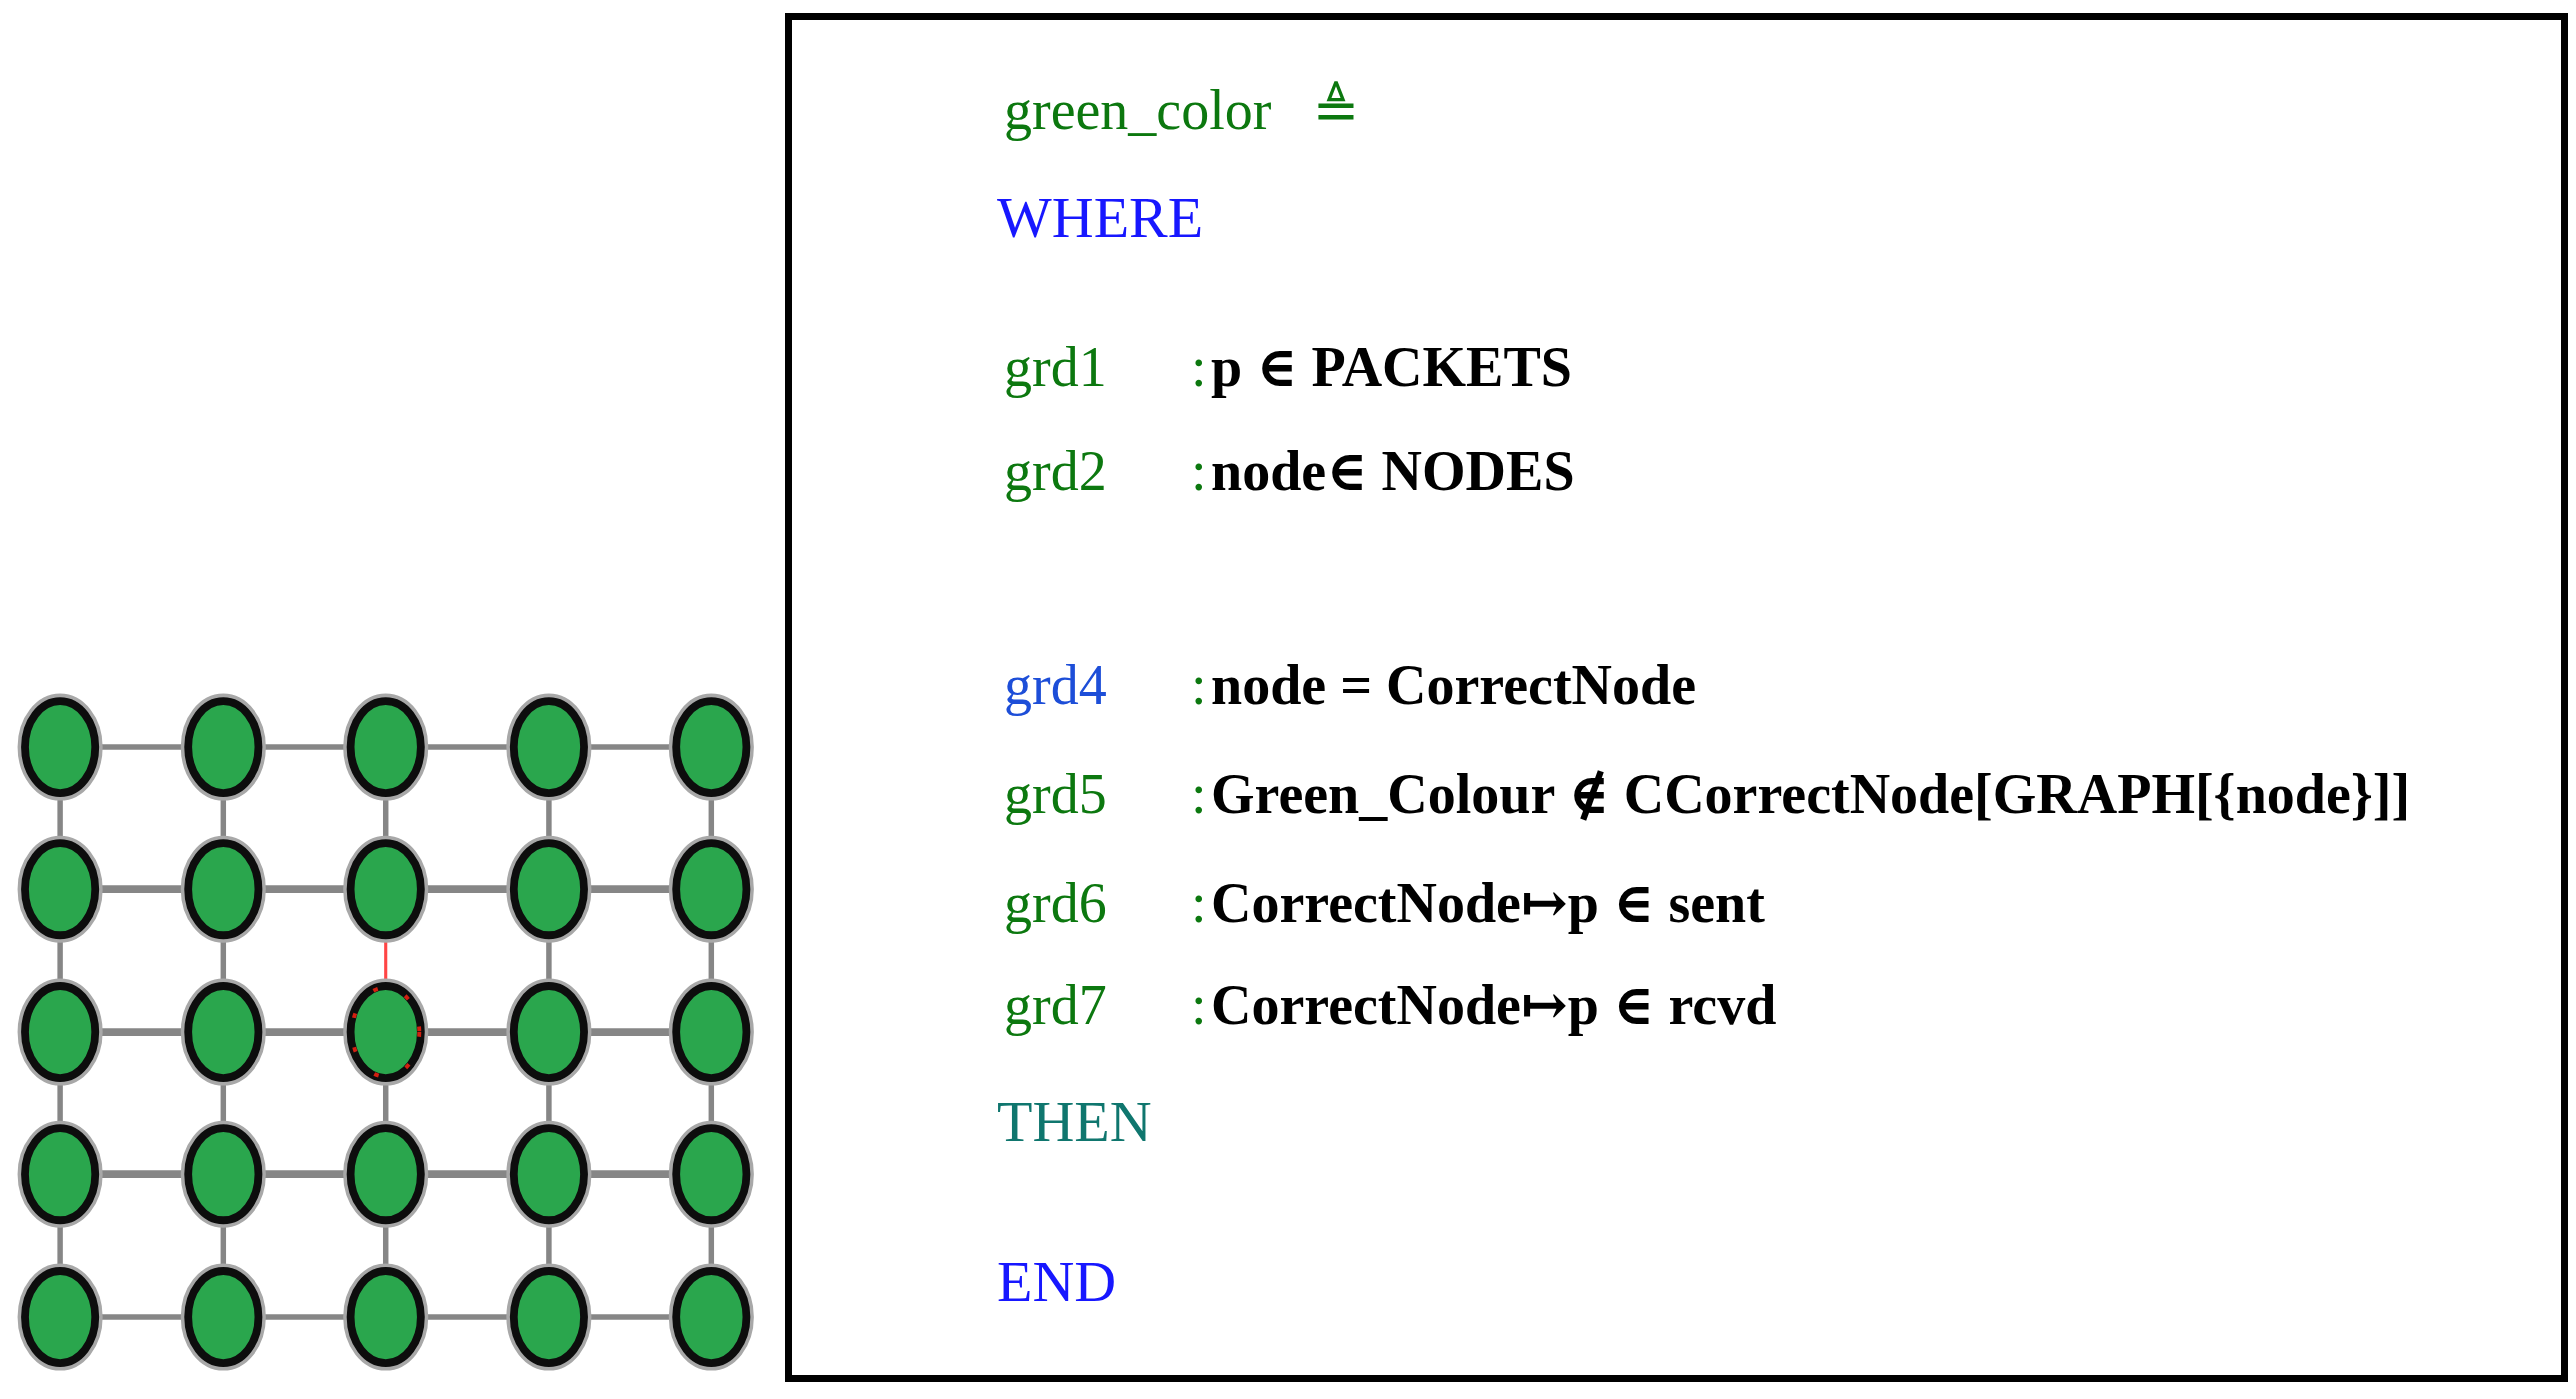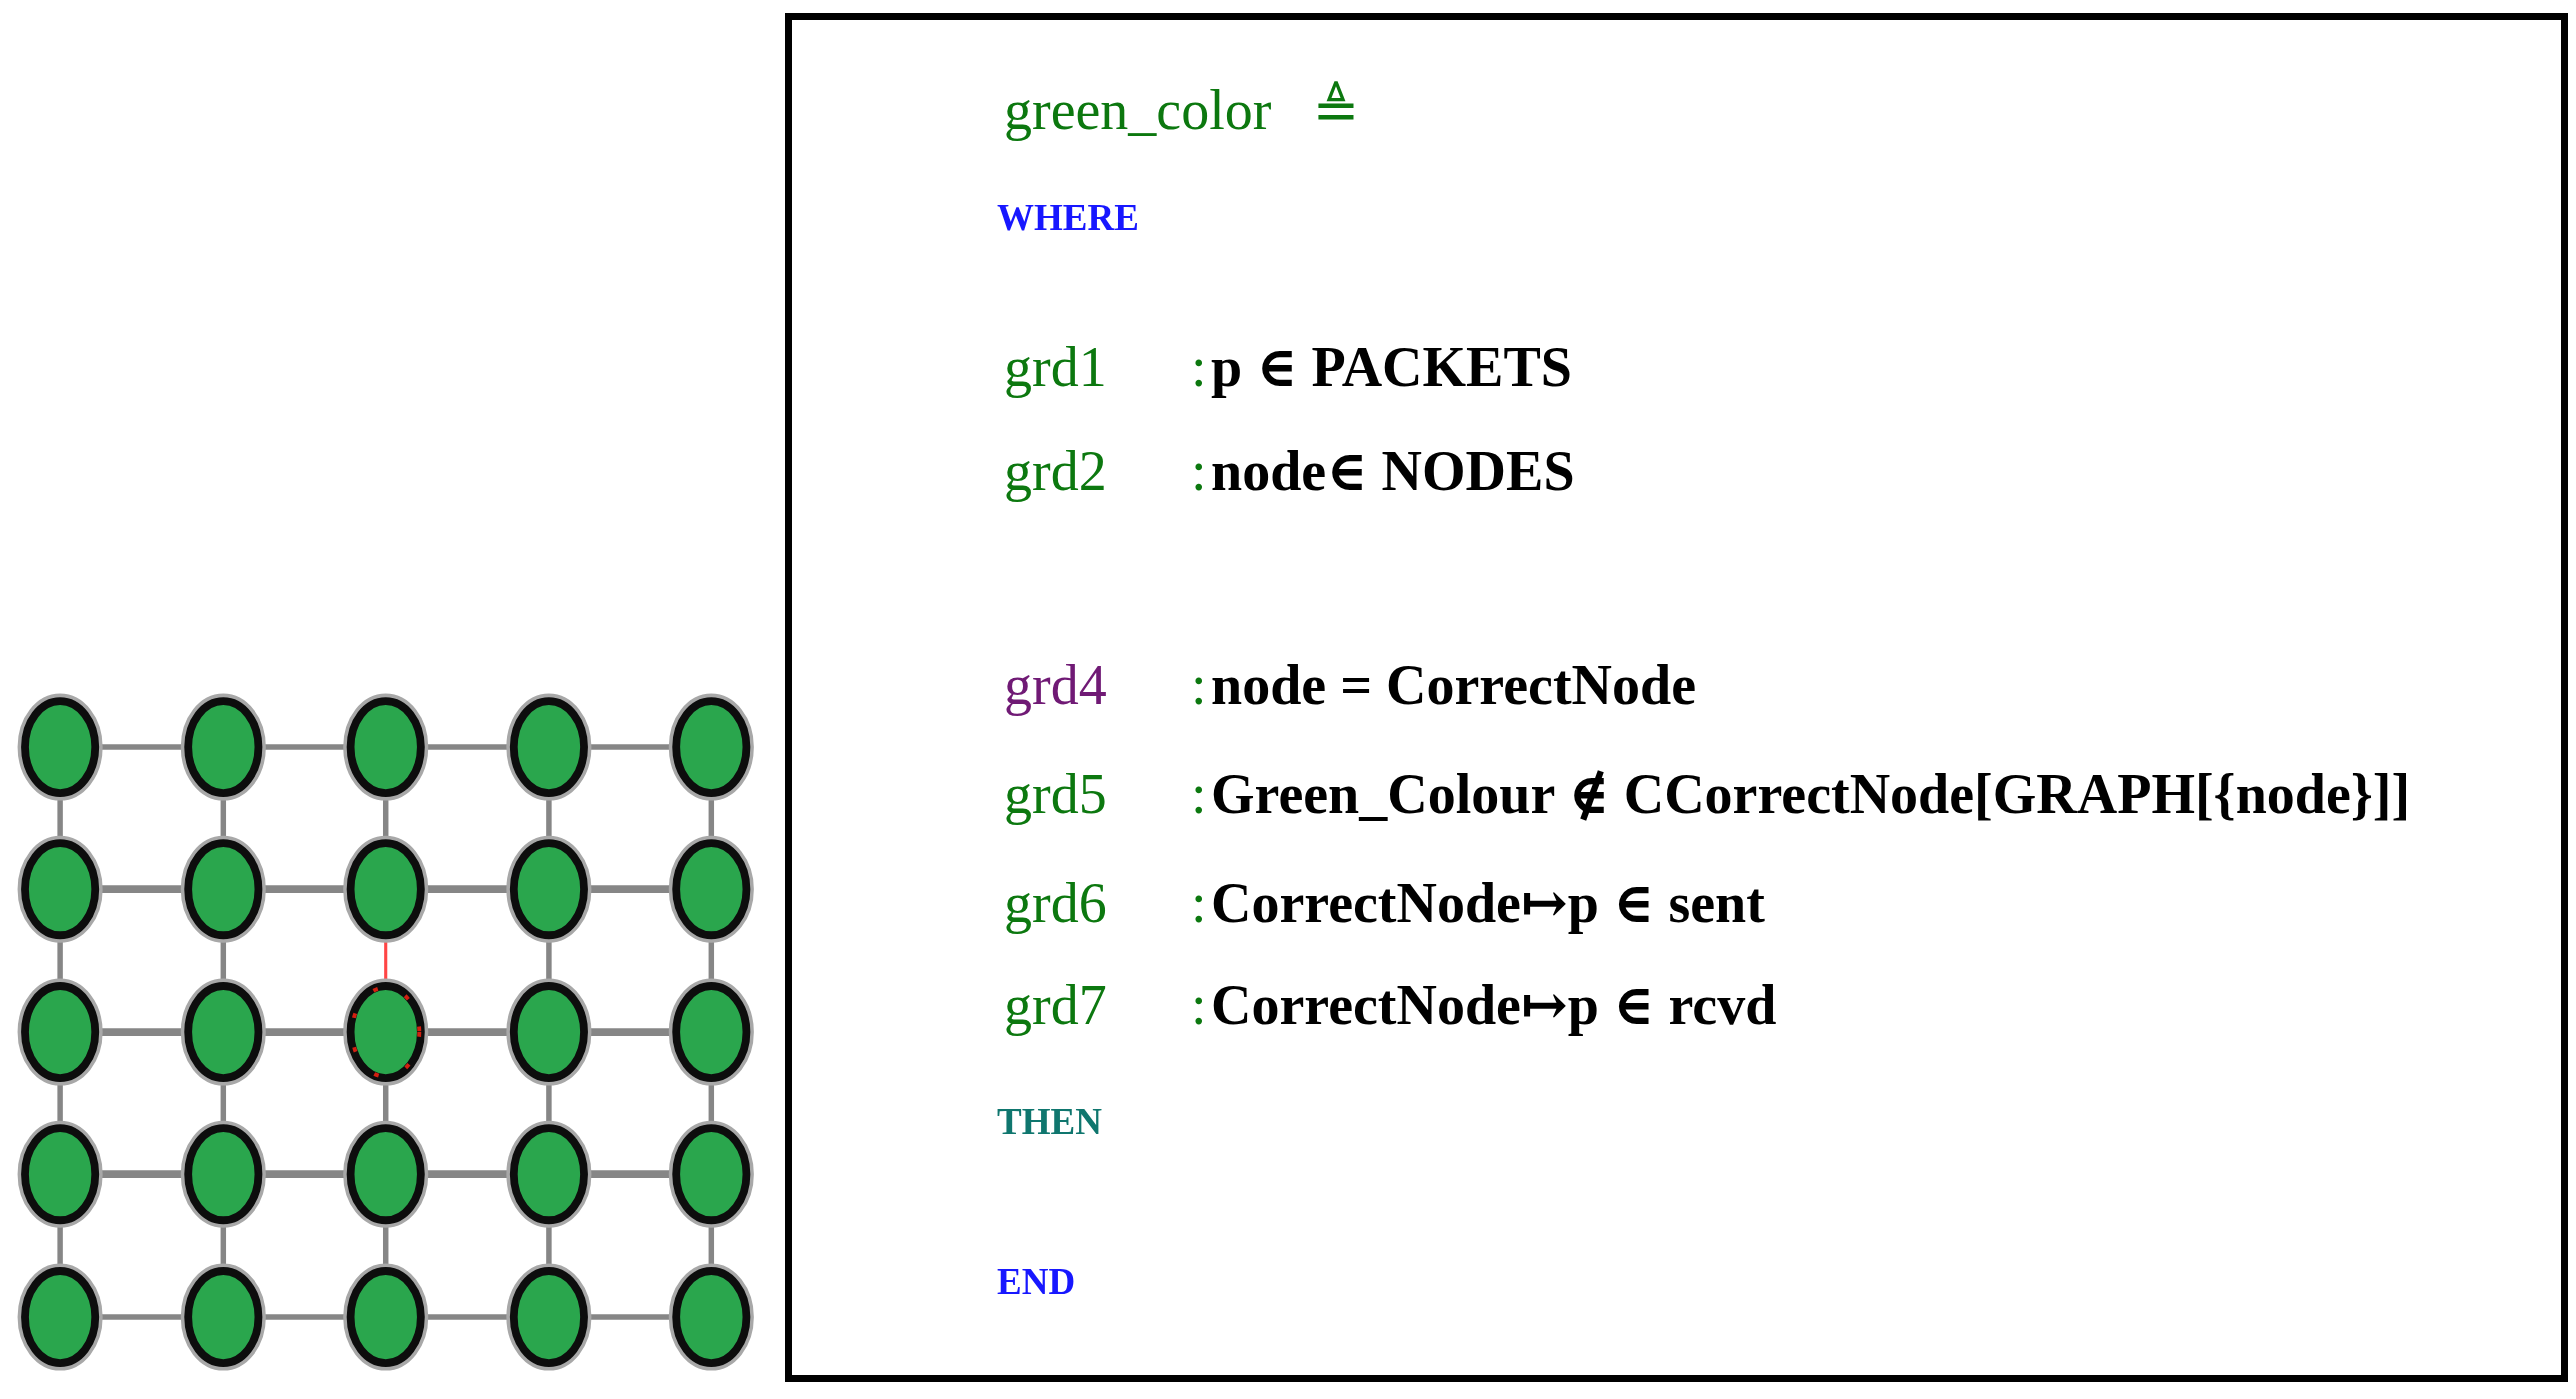--- a/index.html
+++ b/index.html
@@ -3,21 +3,21 @@
 <meta charset="utf-8">
 <style>
   html,body{margin:0;padding:0;background:#ffffff;width:2576px;height:1399px;overflow:hidden;}
   body{font-family:"Liberation Serif","DejaVu Serif","DejaVu Sans",serif;color:#000;}
   .spec-box{
     position:absolute;left:785px;top:13.3px;width:1783px;height:1369px;
     border:7.8px solid #000;box-sizing:border-box;background:#fff;
   }
   .line{position:absolute;height:75px;line-height:75px;white-space:nowrap;font-size:56px;}
   .title-line{left:212px;font-weight:normal;}
-  .kw{left:205px;font-weight:bold;font-size:37px;}
+  .kw{left:205px;font-weight:normal;font-size:58px;}
   .guard{left:212px;}
   .glabel{display:inline-block;width:187px;margin-top:38px;}
   .colon{display:inline-block;width:20px;}
   .pred{color:#000;font-weight:bold;}
   .title-sym{margin-left:41px;}
   svg.graph{position:absolute;left:0;top:665px;}
 </style>
 </head>
 <body>
 
@@ -126,21 +126,21 @@
   <div class="line guard" style="top:272px">
     <span class="glabel" style="color:#0c780f">grd1</span><span class="colon" style="color:#0c780f">:</span><span class="pred">p ∈ PACKETS</span>
   </div>
 
   <div class="line guard" style="top:376px">
     <span class="glabel" style="color:#0c780f">grd2</span><span class="colon" style="color:#0c780f">:</span><span class="pred">node∈ NODES</span>
   </div>
 
 
   <div class="line guard" style="top:590px">
-    <span class="glabel" style="color:#701a75">grd4</span><span class="colon" style="color:#0c780f">:</span><span class="pred">node = CorrectNode</span>
+    <span class="glabel" style="color:#1d4ed8">grd4</span><span class="colon" style="color:#0c780f">:</span><span class="pred">node = CorrectNode</span>
   </div>
 
   <div class="line guard" style="top:699px">
     <span class="glabel" style="color:#0c780f">grd5</span><span class="colon" style="color:#0c780f">:</span><span class="pred">Green_Colour ∉ CCorrectNode[GRAPH[{node}]]</span>
   </div>
 
   <div class="line guard" style="top:808px">
     <span class="glabel" style="color:#0c780f">grd6</span><span class="colon" style="color:#0c780f">:</span><span class="pred">CorrectNode↦p ∈ sent</span>
   </div>
 

